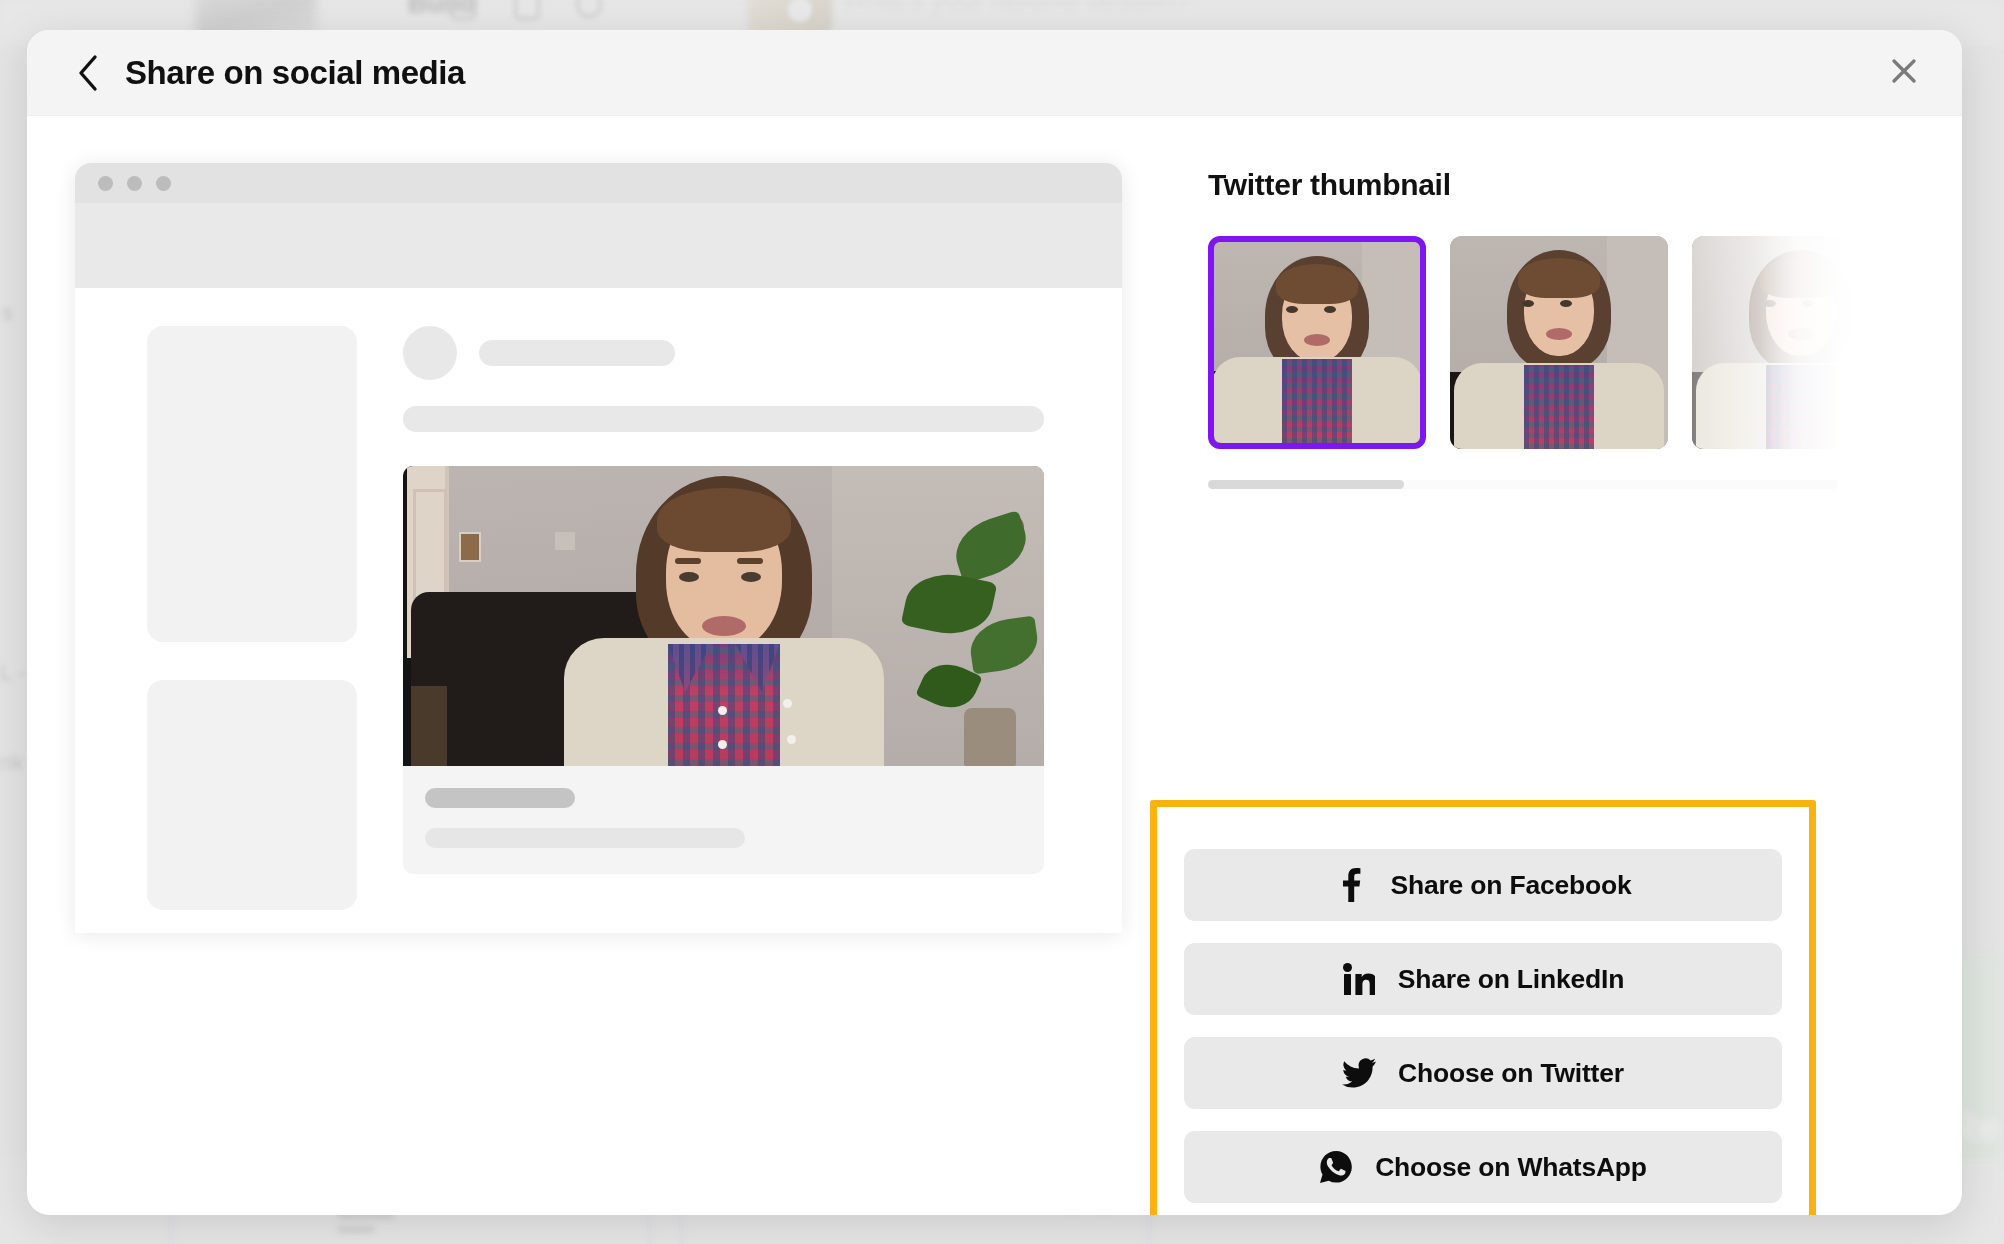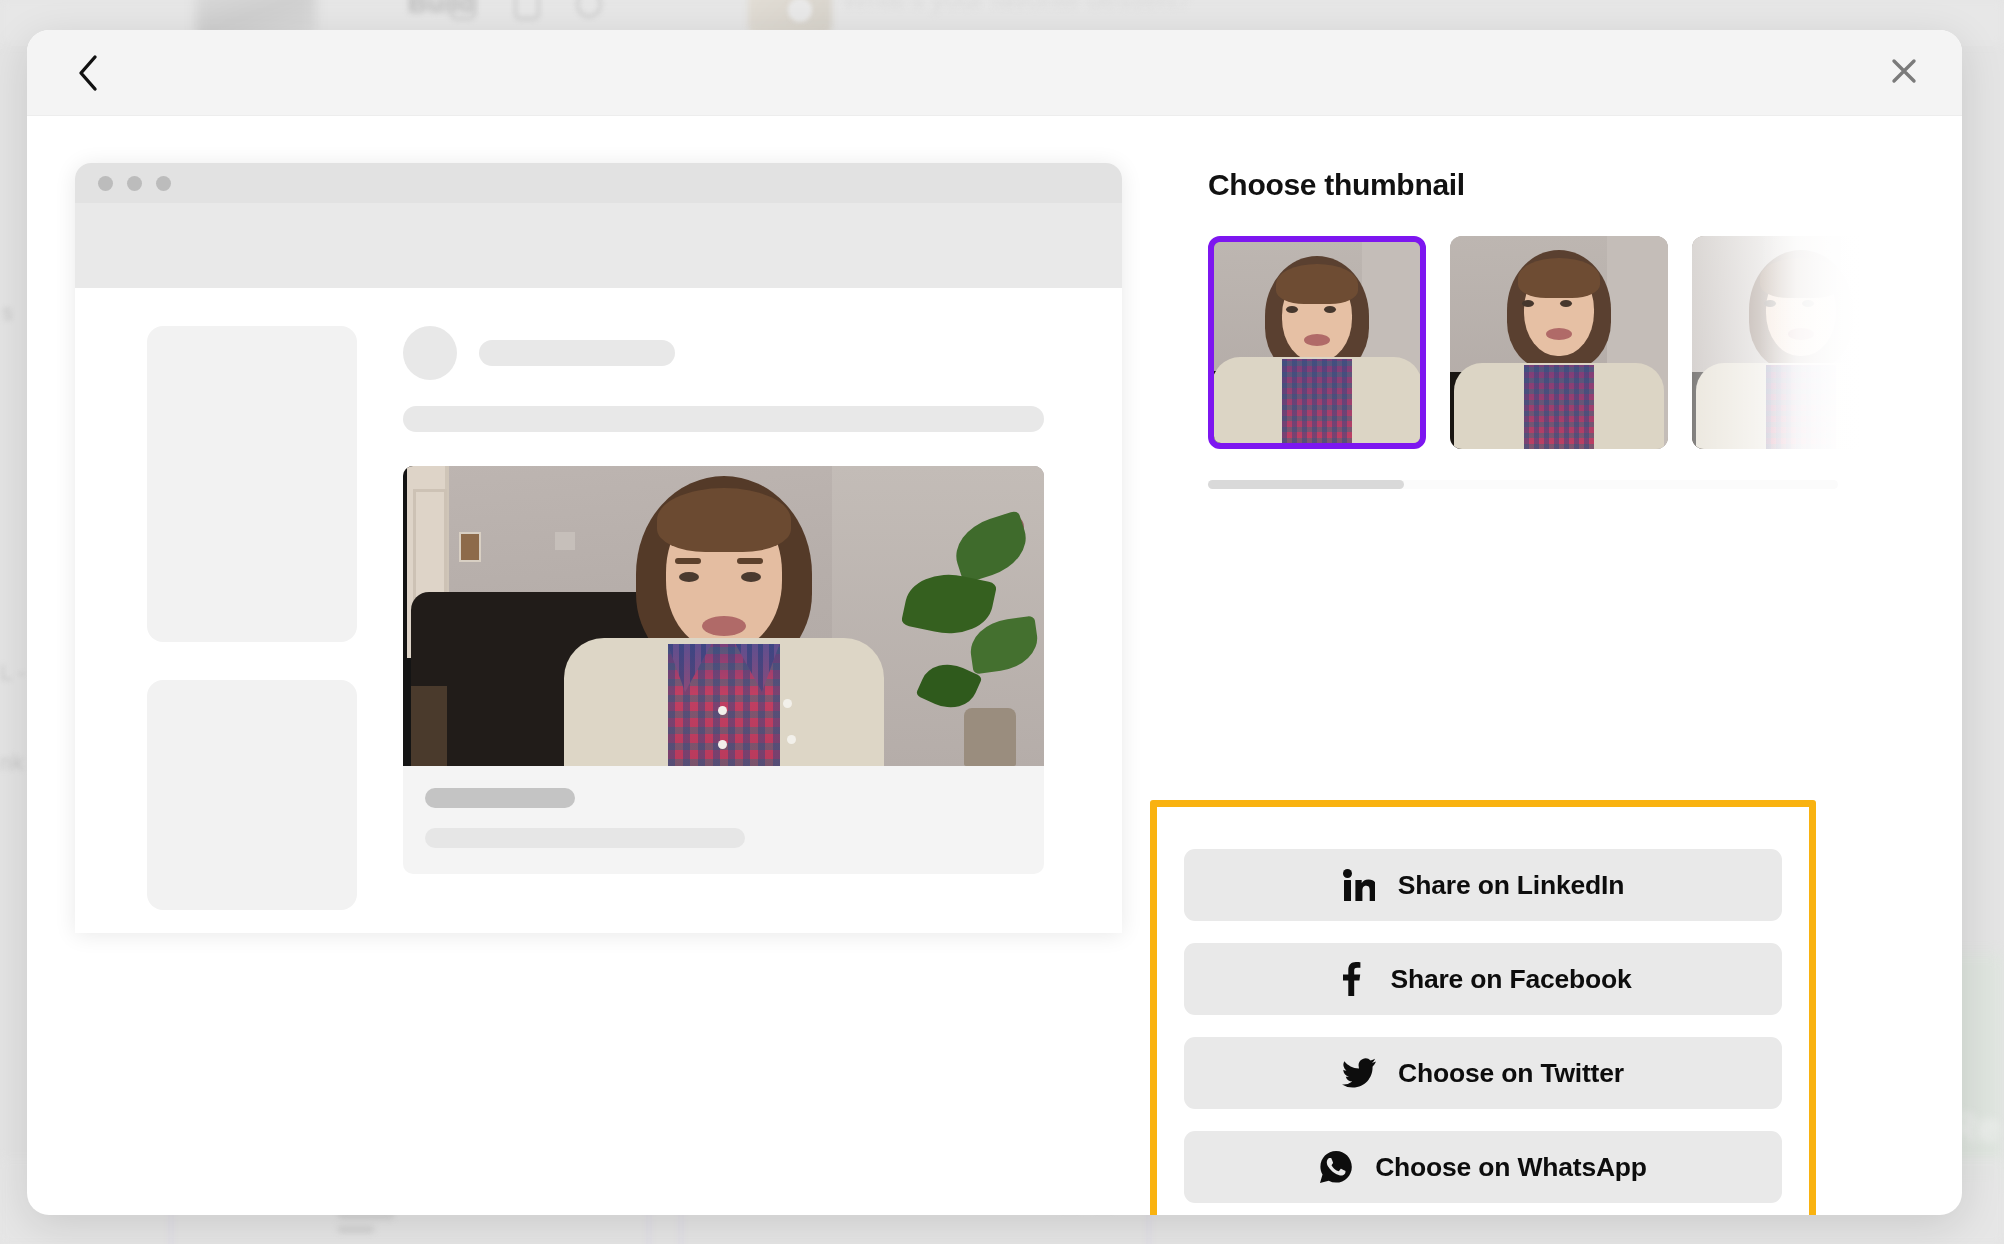--- a/index.html
+++ b/index.html
@@ -616,20 +616,21 @@
 <div class="modal">
 
   <div class="modal-header">
     <div class="back-btn">
       <span>
         <svg width="26" height="38" viewBox="0 0 26 38" fill="none">
           <path d="M20 3 L6 19 L20 35" stroke="#111" stroke-width="3.4" stroke-linecap="round" stroke-linejoin="round"></path>
         </svg>
       </span>
     </div>
+    <div class="modal-title">Share on social media</div>
     <div class="close-btn">
       <span>
         <svg width="30" height="30" viewBox="0 0 30 30" fill="none">
           <path d="M5 5 L25 25 M25 5 L5 25" stroke="#7b7b7b" stroke-width="3.4" stroke-linecap="round"></path>
         </svg>
       </span>
     </div>
   </div>
 
   <div class="modal-body">
@@ -700,21 +701,21 @@
                 <div class="cap-light"></div>
               </div>
             </div>
           </div>
 
         </div>
       </div>
     </div>
 
     <div class="right-col">
-      <div class="right-title">Choose thumbnail</div>
+      <div class="right-title">Twitter thumbnail</div>
 
       <div class="thumbs-wrap">
         <div class="thumbs-row">
 
           <div class="thumb selected">
             <div class="thumb-inner">
               <div class="tw-wall"></div>
                 <div class="tw-wall-r"></div>
                 <div class="tw-dark"></div>
               <div class="tw-hair-b"></div>
@@ -766,40 +767,40 @@
 
       <div class="scroll-track">
         <div class="scroll-thumb"></div>
       </div>
 
       <div class="share-highlight">
         <div class="share-list">
 
           <button class="share-btn">
             <span class="glyph">
+              <svg width="20" height="34" viewBox="0 0 20 34" fill="#0d0d0d">
+                <path d="M13.2 34V18.5h5.2l.8-6h-6V8.6c0-1.7.5-2.9 3-2.9h3.2V.3C18.8.2 17 0 14.9 0 10.4 0 7.3 2.7 7.3 7.8v4.7H2v6h5.3V34h5.9z"></path>
+              </svg>
+            </span>
+            <span>Share on Facebook</span>
+          </button>
+
+          <button class="share-btn">
+            <span class="glyph">
               <svg width="32" height="32" viewBox="0 0 32 32" fill="#0d0d0d">
                 <rect x="1" y="11" width="7" height="21" rx="0.5"></rect>
                 <circle cx="4.5" cy="4.5" r="4.5"></circle>
                 <path d="M12 11h6.7v2.9h.1c.93-1.7 3.2-3.5 6.6-3.5 7 0 8.3 4.5 8.3 10.4V32h-7V22.1c0-2.4-.05-5.4-3.4-5.4-3.4 0-3.9 2.6-3.9 5.2V32h-7V11z"></path>
               </svg>
             </span>
             <span>Share on LinkedIn</span>
           </button>
 
           <button class="share-btn">
             <span class="glyph">
-              <svg width="20" height="34" viewBox="0 0 20 34" fill="#0d0d0d">
-                <path d="M13.2 34V18.5h5.2l.8-6h-6V8.6c0-1.7.5-2.9 3-2.9h3.2V.3C18.8.2 17 0 14.9 0 10.4 0 7.3 2.7 7.3 7.8v4.7H2v6h5.3V34h5.9z"></path>
-              </svg>
-            </span>
-            <span>Share on Facebook</span>
-          </button>
-
-          <button class="share-btn">
-            <span class="glyph">
               <svg width="34" height="30" viewBox="0 0 34 30" fill="#0d0d0d">
                 <path d="M34 3.6c-1.25.56-2.6.94-4 1.1a7 7 0 0 0 3.06-3.87c-1.35.8-2.84 1.38-4.43 1.7A6.97 6.97 0 0 0 16.8 8.9c0 .55.06 1.08.18 1.59C10.8 10.2 5.72 7.4 2.32 3.18a7 7 0 0 0 2.16 9.32 6.9 6.9 0 0 1-3.16-.87v.09c0 3.38 2.4 6.2 5.6 6.84a7 7 0 0 1-3.14.12 6.98 6.98 0 0 0 6.52 4.85A14 14 0 0 1 0 26.42 19.7 19.7 0 0 0 10.7 29.6c12.83 0 19.85-10.63 19.85-19.85l-.02-.9A14.1 14.1 0 0 0 34 3.6z"></path>
               </svg>
             </span>
             <span>Choose on Twitter</span>
           </button>
 
           <button class="share-btn">
             <span class="glyph">
               <svg width="32" height="32" viewBox="0 0 32 32" fill="#0d0d0d">

